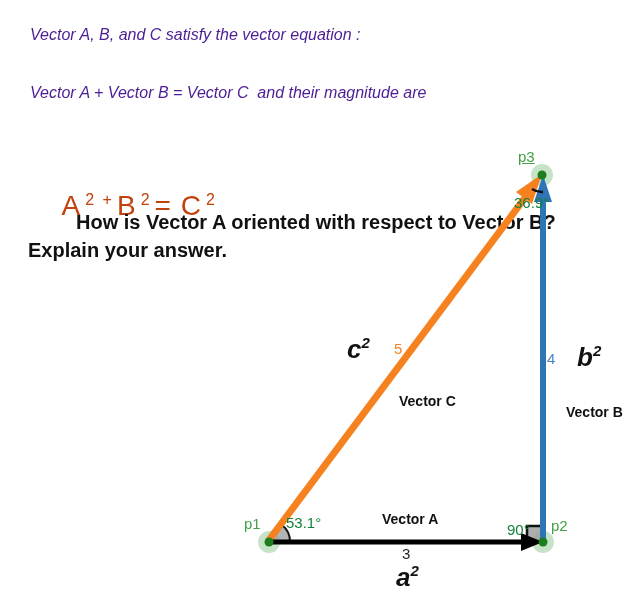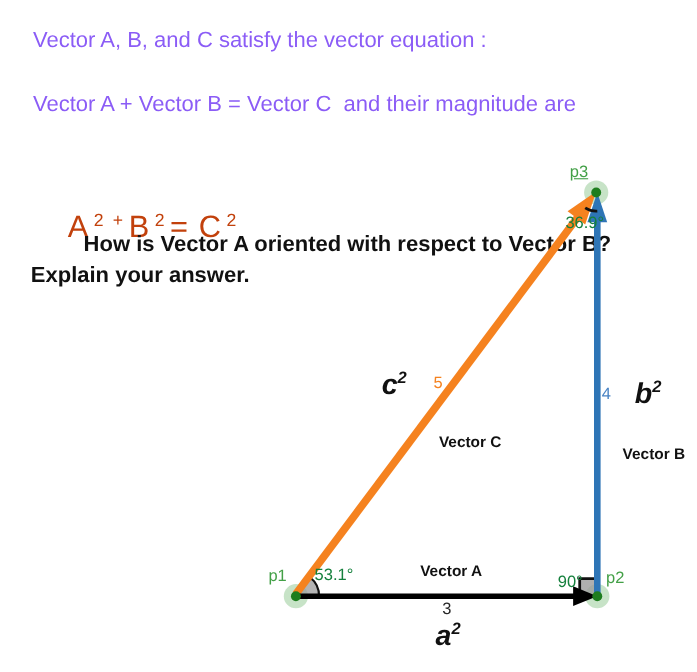--- a/index.html
+++ b/index.html
@@ -6,21 +6,21 @@
   #page {
     position: relative;
     width: 634px;
     height: 611px;
     background: #ffffff;
     overflow: hidden;
     font-family: "Liberation Sans", "DejaVu Sans", sans-serif;
     color: #1b1b1b;
   }
   .abs { position: absolute; white-space: pre; }
-  .body-text { font-size: 20px; color: #8b5cf6; }
+  .body-text { font-size: 16px; color: #4c1d95; font-style: italic; }
   .bold-text { font-size: 20px; font-weight: bold; color: #111111; }
   .equation { font-size: 28px; font-weight: normal; color: #c2410c; letter-spacing: 1px; }
   .equation sup { font-size: 16px; vertical-align: 10px; letter-spacing: 2px; margin: 0 3px 0 4px; }
   #diagram-svg { position: absolute; left: 0; top: 0; }
   .labels { position: absolute; left: 0; top: 0; width: 100%; height: 100%; pointer-events: none; }
   .pt-label { font-size: 15px; color: #43A047; }
   .angle-label { font-size: 15px; color: #15803d; }
   .side-num { font-size: 15px; color: #262626; }
   .side-num.orange { color: #F5821F; }
   .side-num.blue { color: #4A84C4; }

